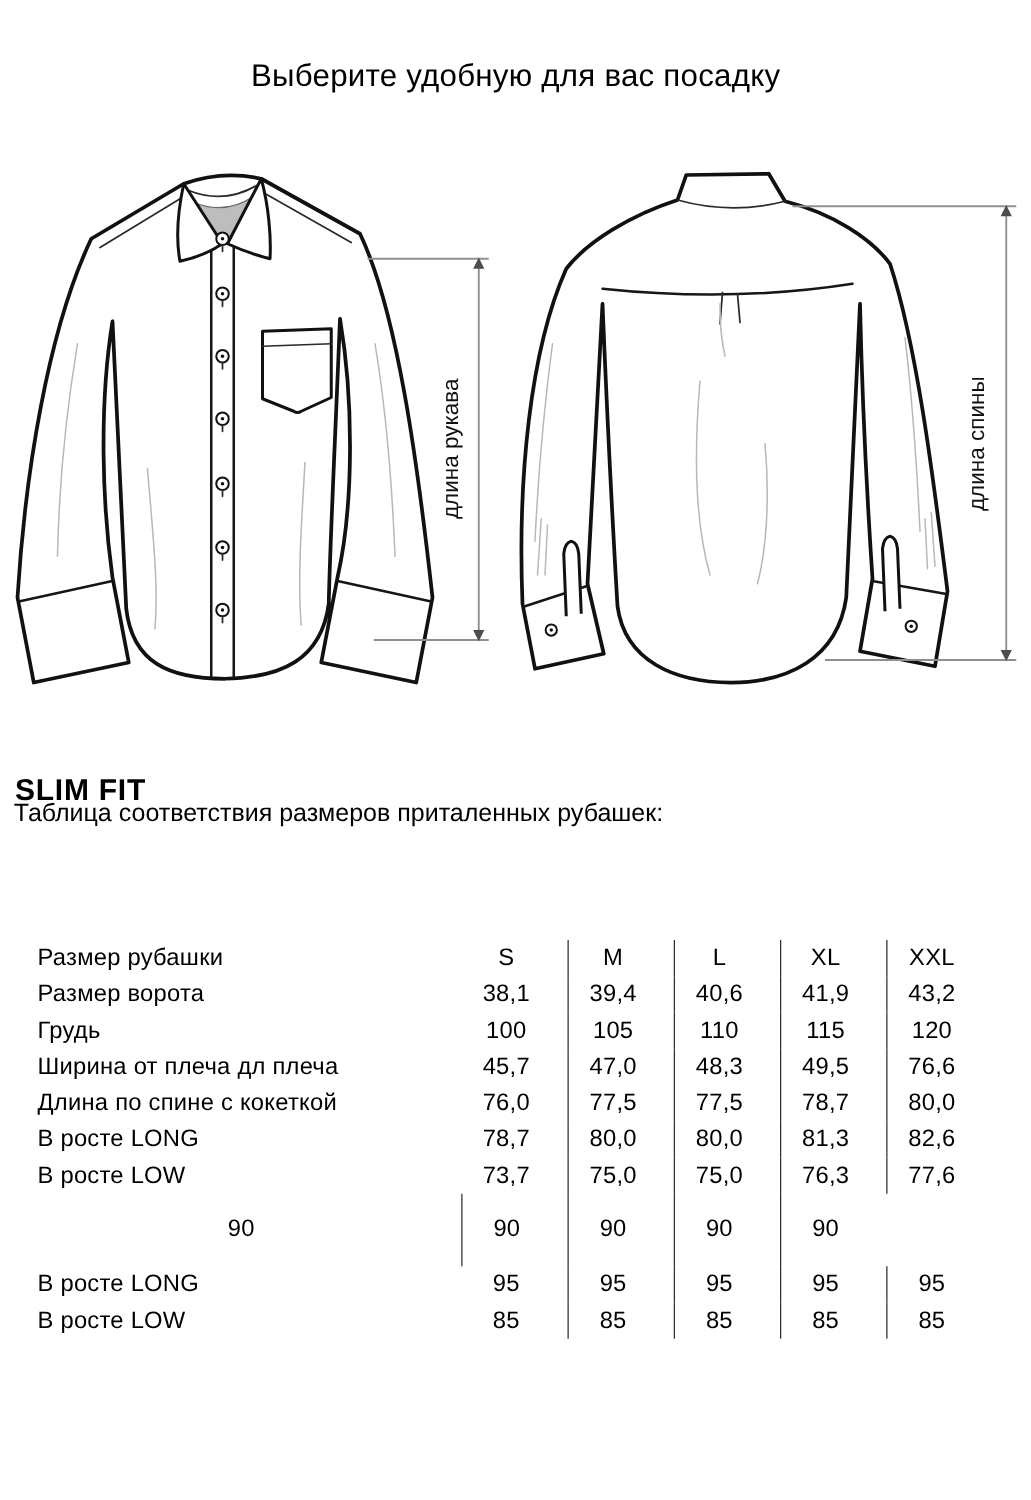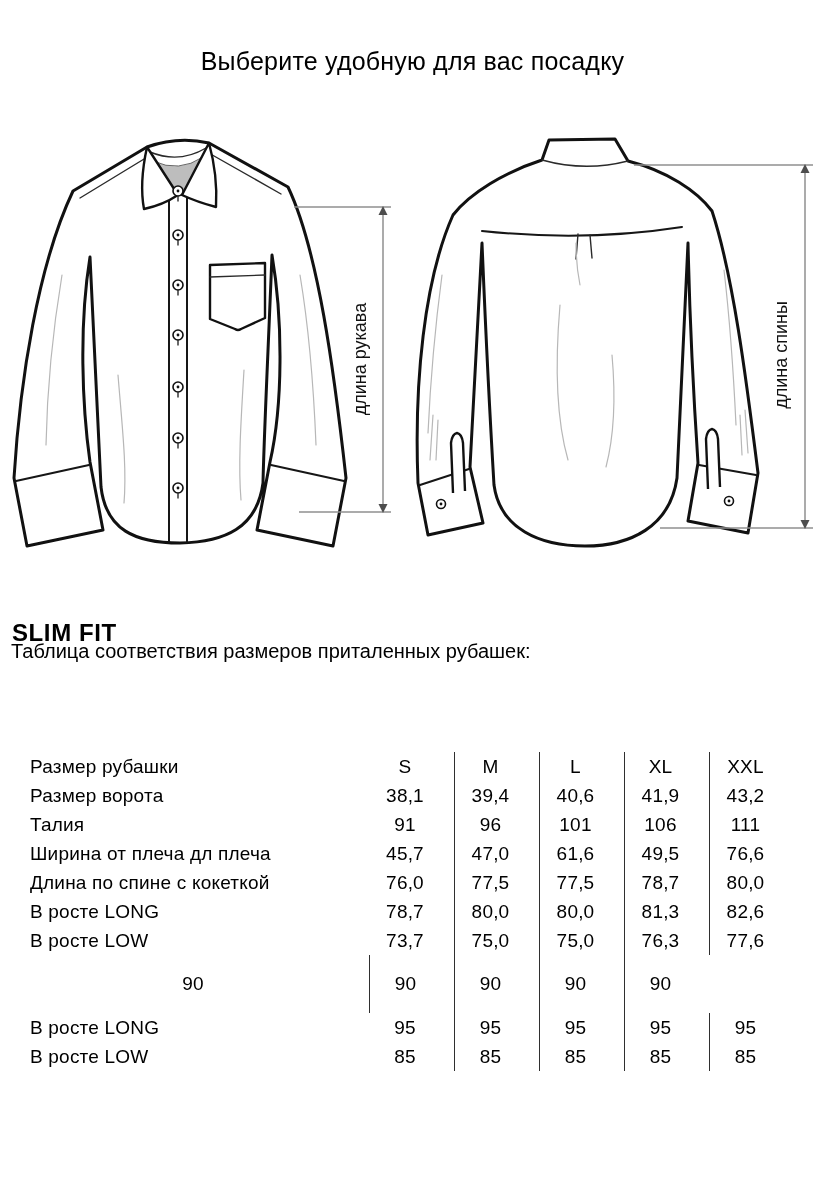--- a/index.html
+++ b/index.html
@@ -204,35 +204,35 @@
 
     <div class="trow">
       <div class="cell lbl">Размер ворота</div>
       <div class="cell val">38,1</div>
       <div class="cell val">39,4</div>
       <div class="cell val">40,6</div>
       <div class="cell val">41,9</div>
       <div class="cell val">43,2</div>
     </div>
 
-
-    <div class="trow">
-      <div class="cell lbl">Талия</div>
-      <div class="cell val">91</div>
-      <div class="cell val">96</div>
-      <div class="cell val">101</div>
-      <div class="cell val">106</div>
-      <div class="cell val">111</div>
-    </div>
+    <div class="trow">
+      <div class="cell lbl">Грудь</div>
+      <div class="cell val">100</div>
+      <div class="cell val">105</div>
+      <div class="cell val">110</div>
+      <div class="cell val">115</div>
+      <div class="cell val">120</div>
+    </div>
+
 
     <div class="trow">
       <div class="cell lbl">Ширина от плеча дл плеча</div>
       <div class="cell val">45,7</div>
       <div class="cell val">47,0</div>
-      <div class="cell val">61,6</div>
+      <div class="cell val">48,3</div>
       <div class="cell val">49,5</div>
       <div class="cell val">76,6</div>
     </div>
 
     <div class="trow">
       <div class="cell lbl">Длина по спине с кокеткой</div>
       <div class="cell val">76,0</div>
       <div class="cell val">77,5</div>
       <div class="cell val">77,5</div>
       <div class="cell val">78,7</div>

